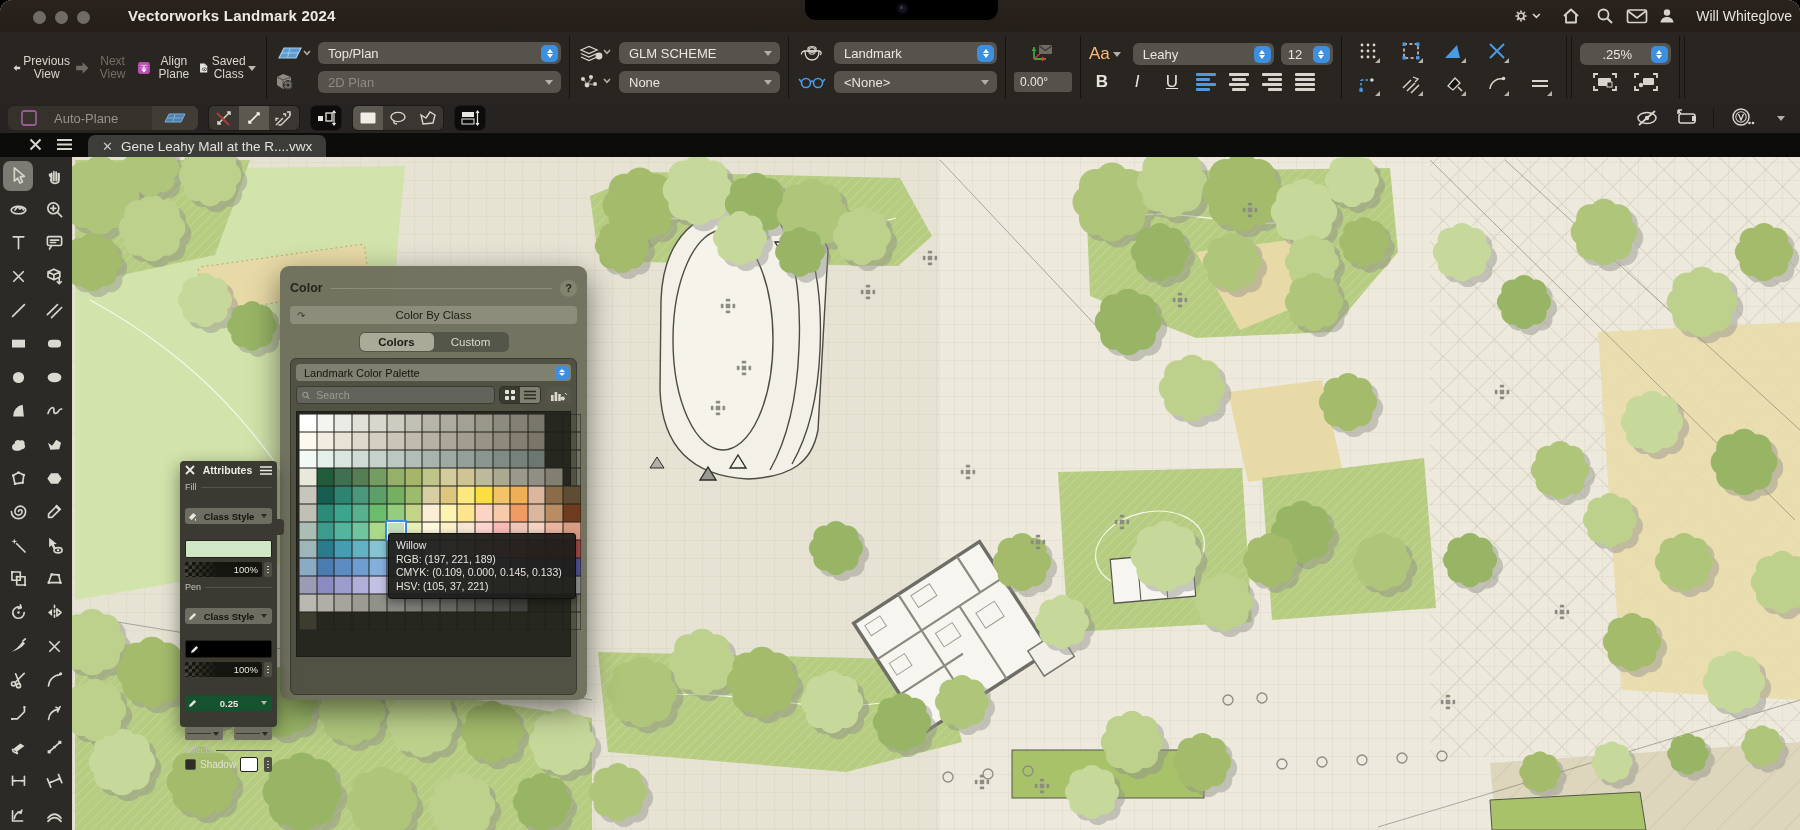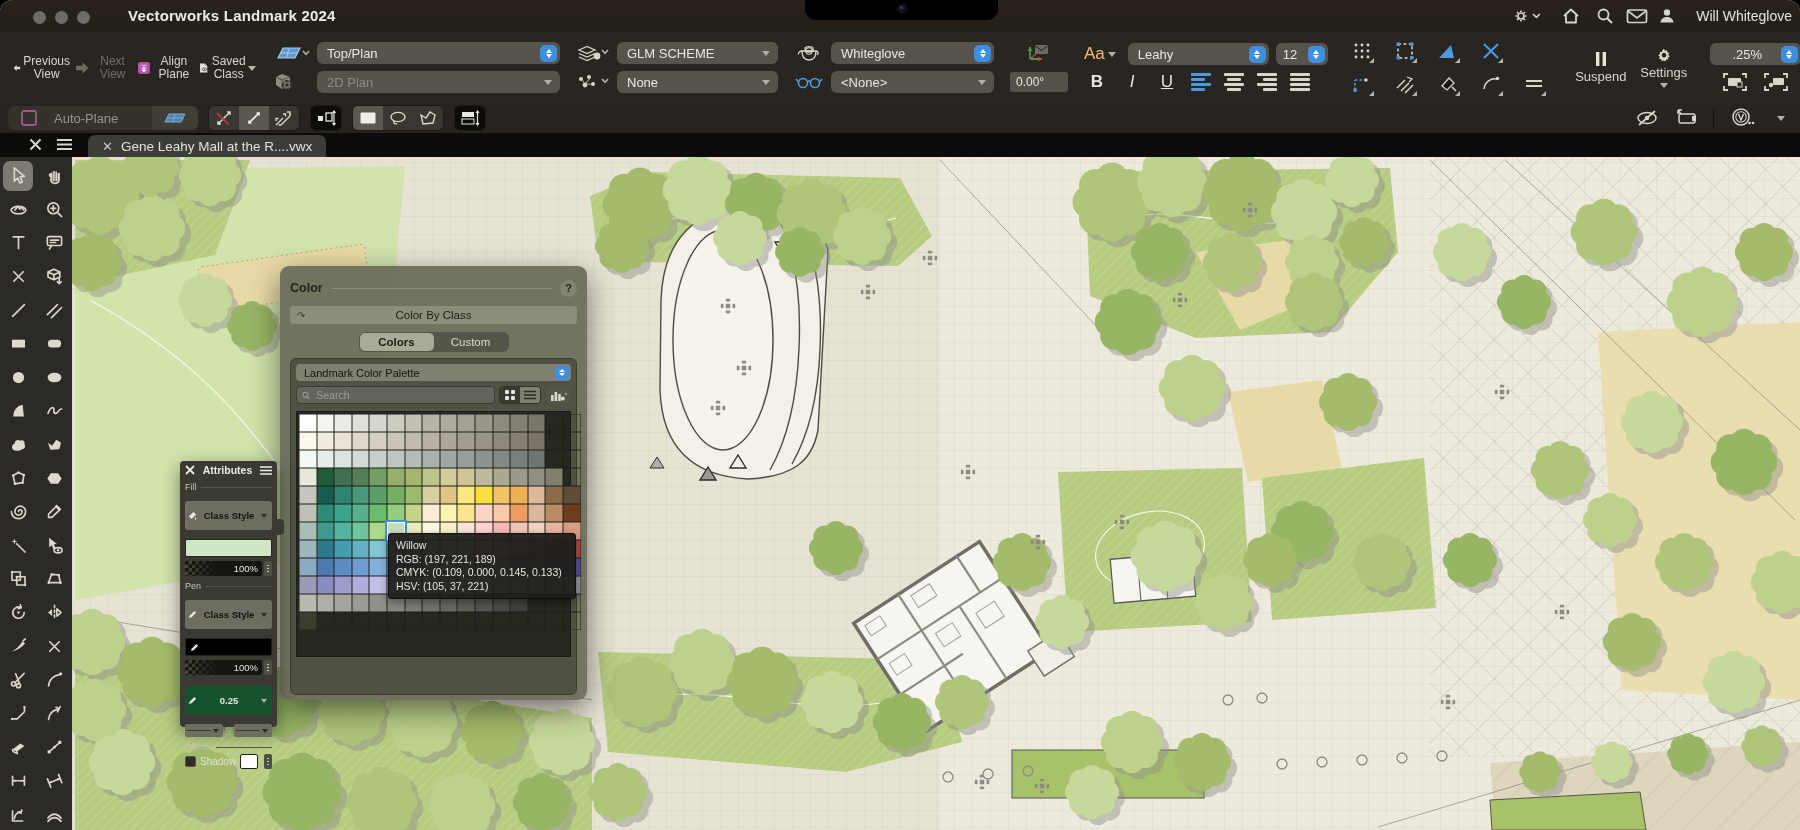--- a/index.html
+++ b/index.html
@@ -72,21 +72,21 @@
 
   
   .canvas{position:absolute;left:72px;top:157px;right:0;bottom:0;background:#e6e3d4;}
 
   
   .attrs{position:absolute;left:180px;top:461px;width:97px;height:266px;background:#3a3a32;border-radius:4px;z-index:10;
      box-shadow:0 6px 18px rgba(0,0,0,.45);padding:0 5px;box-sizing:border-box;font-size:9.5px;color:#cdcbc2;}
   .attrs .hd{display:flex;align-items:center;justify-content:space-between;height:18px;color:#eceae4;font-weight:bold;font-size:10.5px;}
   .seclab{display:flex;align-items:center;gap:4px;margin:3px 0 2px;color:#c3c1b8;font-size:9px}
   .seclab::after{content:"";flex:1;height:1px;background:#55544a}
-  .arow{height:29px;border-radius:3px;background:#6e6d62;display:flex;align-items:center;padding:0 3px;margin:9px 0;color:#15150f;font-size:9.5px;gap:3px}
+  .arow{height:16px;border-radius:3px;background:#6e6d62;display:flex;align-items:center;padding:0 3px;margin:16px 0;color:#15150f;font-size:9.5px;gap:3px}
   .arow .cv{flex:1;text-align:center;font-weight:600}
   .achev{width:0;height:0;border-left:3px solid transparent;border-right:3px solid transparent;border-top:4px solid #2c2b24;margin-right:2px}
   .swatchfill{height:16px;border-radius:2px;margin:2px 0;border:1px solid #23231c}
   .opac{height:15px;border-radius:2px;background:#15150f;display:flex;align-items:center;justify-content:flex-end;color:#e8e6df;font-size:9.5px;padding-right:4px;margin:2px 0;position:relative;overflow:hidden}
   .opac::before{content:"";position:absolute;left:0;top:0;bottom:0;width:34px;
      background-image:linear-gradient(45deg,#4c4c44 25%,transparent 25%,transparent 75%,#4c4c44 75%),linear-gradient(45deg,#4c4c44 25%,transparent 25%,transparent 75%,#4c4c44 75%);
      background-size:7px 7px;background-position:0 0,3.5px 3.5px;
      -webkit-mask-image:linear-gradient(90deg,#000,transparent);mask-image:linear-gradient(90deg,#000,transparent);}
   .dots3{width:8px;height:15px;border-radius:2px;background:#504f46;display:flex;flex-direction:column;align-items:center;justify-content:center;gap:1.5px;margin-left:2px}
   .dots3 i{width:1.5px;height:1.5px;border-radius:50%;background:#d8d6cc}
@@ -468,21 +468,21 @@
       <div class="col2">
         <div class="rrow">
           <svg width="30" height="20" viewBox="0 0 30 20">
               <path d="M8 8 C6 8 4 9.5 4.5 11.5 M22 8 C24.5 8.5 25 10.5 23 12" stroke="#d8d6cc" stroke-width="1.3" fill="none"></path>
               <path d="M8 8 H22 C22 14 19.5 17 15 17 C10.5 17 8 14 8 8 Z" stroke="#d8d6cc" stroke-width="1.3" fill="none"></path>
               <path d="M11 5.5 C11 3 19 3 19 5.5 L19 8 H11 Z" stroke="#d8d6cc" stroke-width="1.3" fill="none"></path>
               <circle cx="15" cy="8" r="3.2" stroke="#d8d6cc" stroke-width="1.1" fill="none"></circle>
               <path d="M12 8 a3 1.4 0 0 0 6 0" stroke="#d8d6cc" stroke-width="1" fill="none"></path>
             </svg>
           <div class="dd" style="width:150px">
-            <span class="dd-label">Whiteglove</span>
+            <span class="dd-label">Landmark</span>
             <span class="stepper">
                 <i class="up"></i>
                 <i class="dn"></i>
               </span>
           </div>
         </div>
         <div class="rrow">
           <svg width="30" height="18" viewBox="0 0 30 18">
               <circle cx="9" cy="10" r="4.5" stroke="#4a9ae4" stroke-width="1.6" fill="none"></circle>
               <circle cx="21" cy="10" r="4.5" stroke="#4a9ae4" stroke-width="1.6" fill="none"></circle>
@@ -631,37 +631,20 @@
             </span>
           <span class="snapbtn">
               <svg width="20" height="14" viewBox="0 0 20 14">
                 <path d="M2 4 H18 M2 9 H18" stroke="#d8d6cc" stroke-width="2.2"></path>
               </svg>
             </span>
         </div>
       </div>
     </div>
     <div class="vdiv"></div>
-    <div class="sec">
-      <div class="lblcol" style="width:66px">
-        <svg width="14" height="16" viewBox="0 0 14 16">
-            <rect x="2" y="1" width="3.4" height="14" fill="#e6e4dd"></rect>
-            <rect x="8.6" y="1" width="3.4" height="14" fill="#e6e4dd"></rect>
-          </svg>
-        <span>Suspend</span>
-      </div>
-      <div class="lblcol" style="width:60px">
-        <svg width="18" height="16" viewBox="0 0 18 18">
-            <path d="M9 2 L10 4.2 L12.4 3.6 L12.6 6 L15 6.6 L13.8 8.8 L15.6 10.6 L13.4 11.8 L13.8 14.2 L11.4 14.2 L10.4 16.4 L8.6 14.8 L6.4 16 L5.8 13.6 L3.4 13.2 L4.2 11 L2.4 9.2 L4.6 8 L4.2 5.6 L6.6 5.6 L7.4 3.4 Z" fill="#d8d6cc"></path>
-            <circle cx="9" cy="9.2" r="2.6" fill="#292622"></circle>
-          </svg>
-        <span>Settings</span>
-        <span class="under-chev"></span>
-      </div>
-    </div>
     <div class="vdiv"></div>
     <div class="sec">
       <div class="col2" style="align-items:center">
         <div class="dd" style="width:78px;background:#56534c">
           <span class="dd-label" style="text-align:center">.25%</span>
           <span class="stepper">
               <i class="up"></i>
               <i class="dn"></i>
             </span>
         </div>

